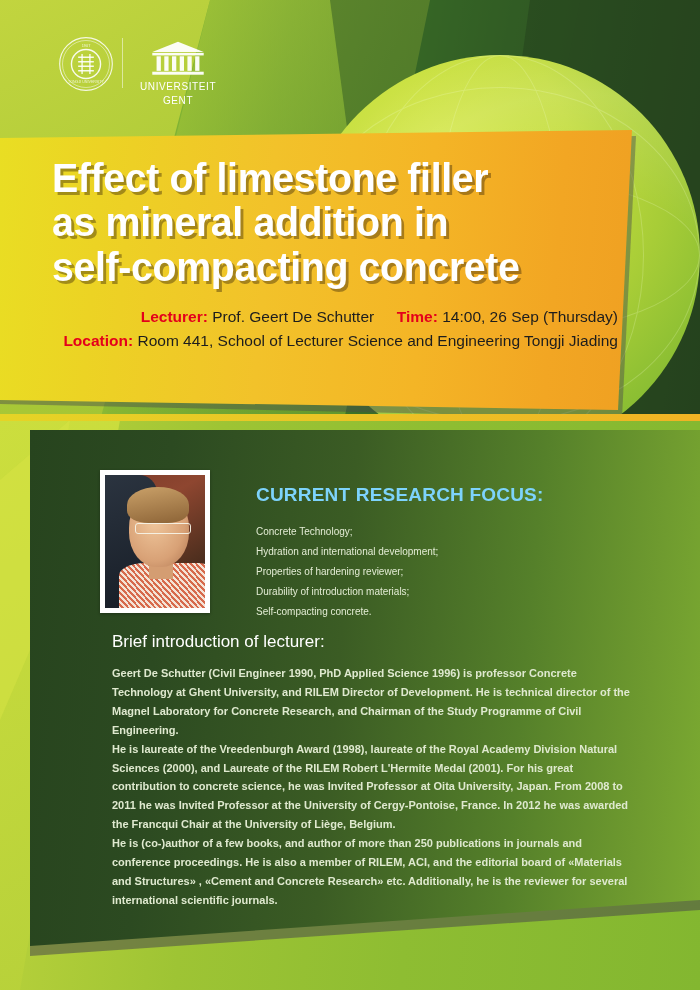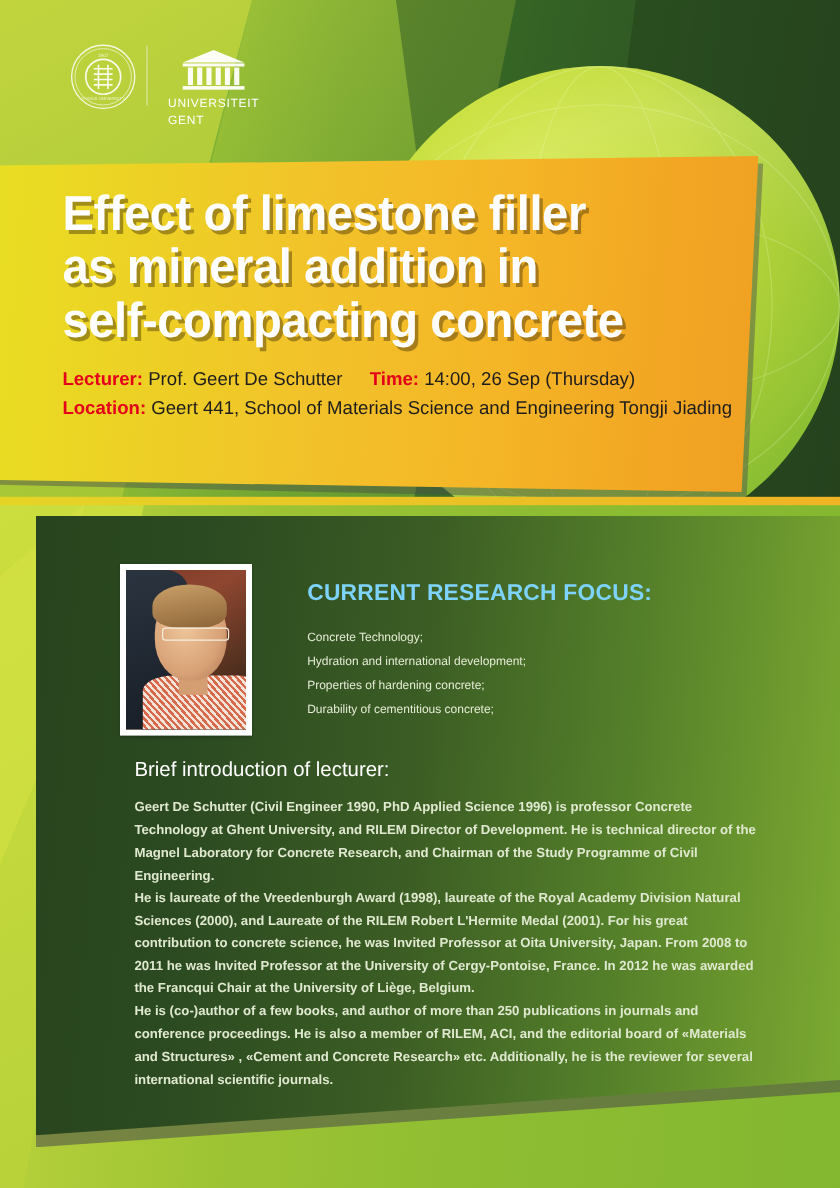--- a/index.html
+++ b/index.html
@@ -53,21 +53,21 @@
     background:linear-gradient(95deg,#e9de23 0%,#ecd324 16%,#f2c22a 42%,#f4b526 66%,#f2a623 86%,#efa022 100%);
     clip-path:polygon(0 8px,632px 0,618px 280px,0 270px); }
   .banner-inner{ position:absolute; left:52px; top:26px; width:566px; }
 
   .title{ color:#fff; font-size:41px; line-height:1.08; font-weight:bold;
     letter-spacing:-.4px; font-family:"Liberation Sans Narrow","Liberation Sans",sans-serif;
     transform:scaleX(.96); transform-origin:left center;
     text-shadow:3px 3px 0 rgba(60,40,10,.42); }
   .title span{ display:block; }
 
-  .meta{ margin-top:16px; }
+  .meta{ margin-top:16px;text-align:right; }
   .meta-row{ font-size:15.5px; line-height:1.55; color:#1d1d1d; white-space:nowrap; }
   .meta-label{ color:#e4001b; font-weight:bold; }
   .meta-gap{ display:inline-block; width:14px; }
 
   
   .bg-bottom{ position:absolute; left:0; top:420px; width:700px; height:570px;
     background:linear-gradient(95deg,#bcd33c 0%,#9ec434 30%,#8ebd32 60%,#83b730 100%); }
   .bottom-facet1{ position:absolute; left:0; top:420px; width:200px; height:570px;
     background:linear-gradient(180deg,#cfe03e,#b9d23a); clip-path:polygon(0 0,120px 0,20px 570px,0 570px); opacity:.85;}
   .bottom-facet2{ position:absolute; left:0; top:420px; width:230px; height:570px;
@@ -176,21 +176,21 @@
       <polygon points="40,2 70,14 10,14" fill="#ffffff" opacity=".95"></polygon>
       <rect x="10" y="15" width="60" height="3" fill="#ffffff" opacity=".95"></rect>
       <rect x="15" y="19" width="5" height="17" fill="#ffffff" opacity=".95"></rect>
       <rect x="24" y="19" width="5" height="17" fill="#ffffff" opacity=".95"></rect>
       <rect x="33" y="19" width="5" height="17" fill="#ffffff" opacity=".95"></rect>
       <rect x="42" y="19" width="5" height="17" fill="#ffffff" opacity=".95"></rect>
       <rect x="51" y="19" width="5" height="17" fill="#ffffff" opacity=".95"></rect>
       <rect x="60" y="19" width="5" height="17" fill="#ffffff" opacity=".95"></rect>
       <rect x="10" y="37" width="60" height="3.5" fill="#ffffff" opacity=".95"></rect>
     </svg>
-    <div style="color:#fff;font-size:10px;letter-spacing:.6px;line-height:1.35;margin-top:4px;">
+    <div style="text-align:center;color:#fff;font-size:10px;letter-spacing:.6px;line-height:1.35;margin-top:4px;">
       <div>UNIVERSITEIT</div>
       <div>GENT</div>
     </div>
   </div>
 
   <div class="banner-shadow"></div>
   <div class="banner">
     <div class="banner-inner">
       <div class="title">
         <span>Effect of limestone filler</span>
@@ -200,21 +200,21 @@
       <div class="meta">
         <div class="meta-row">
           <span class="meta-label">Lecturer:</span>
           <span>Prof. Geert De Schutter</span>
           <span class="meta-gap"></span>
           <span class="meta-label">Time:</span>
           <span>14:00, 26 Sep (Thursday)</span>
         </div>
         <div class="meta-row">
           <span class="meta-label">Location:</span>
-          <span>Geert 441, School of Materials Science and Engineering Tongji Jiading</span>
+          <span>Room 441, School of Lecturer Science and Engineering Tongji Jiading</span>
         </div>
       </div>
     </div>
   </div>
 
   <div class="bg-bottom"></div>
   <div class="bottom-facet1"></div>
   <div class="bottom-facet2"></div>
   <div class="strip-yellow"></div>
 
@@ -230,22 +230,23 @@
       <div class="ph-hair"></div>
       <div class="ph-glass"></div>
     </div>
   </div>
 
   <div class="focus">
     <div class="focus-title">CURRENT RESEARCH FOCUS:</div>
     <ul class="focus-list">
       <li>Concrete Technology;</li>
       <li>Hydration and international development;</li>
-      <li>Properties of hardening concrete;</li>
-      <li>Durability of cementitious concrete;</li>
+      <li>Properties of hardening reviewer;</li>
+      <li>Durability of introduction materials;</li>
+      <li>Self-compacting concrete.</li>
     </ul>
   </div>
 
   <div class="intro">
     <div class="intro-title">Brief introduction of lecturer:</div>
     <div class="intro-body">
       <p>Geert De Schutter (Civil Engineer 1990, PhD Applied Science 1996) is professor Concrete Technology at Ghent University, and RILEM Director of Development. He is technical director of the Magnel Laboratory for Concrete Research, and Chairman of the Study Programme of Civil Engineering.</p>
       <p>He is laureate of the Vreedenburgh Award (1998), laureate of the Royal Academy Division Natural Sciences (2000), and Laureate of the RILEM Robert L'Hermite Medal (2001).  For his great contribution to concrete science, he was Invited Professor at Oita University, Japan. From 2008 to 2011 he was Invited Professor at the University of Cergy-Pontoise, France. In 2012 he was awarded the Francqui Chair at the University of Liège, Belgium.</p>
       <p>He is (co-)author of a few books, and author of more than 250 publications in journals and conference proceedings. He is also a member of RILEM, ACI, and the editorial board of «Materials and Structures» , «Cement and Concrete Research» etc. Additionally, he is the reviewer for several international scientific journals.</p>
     </div>

